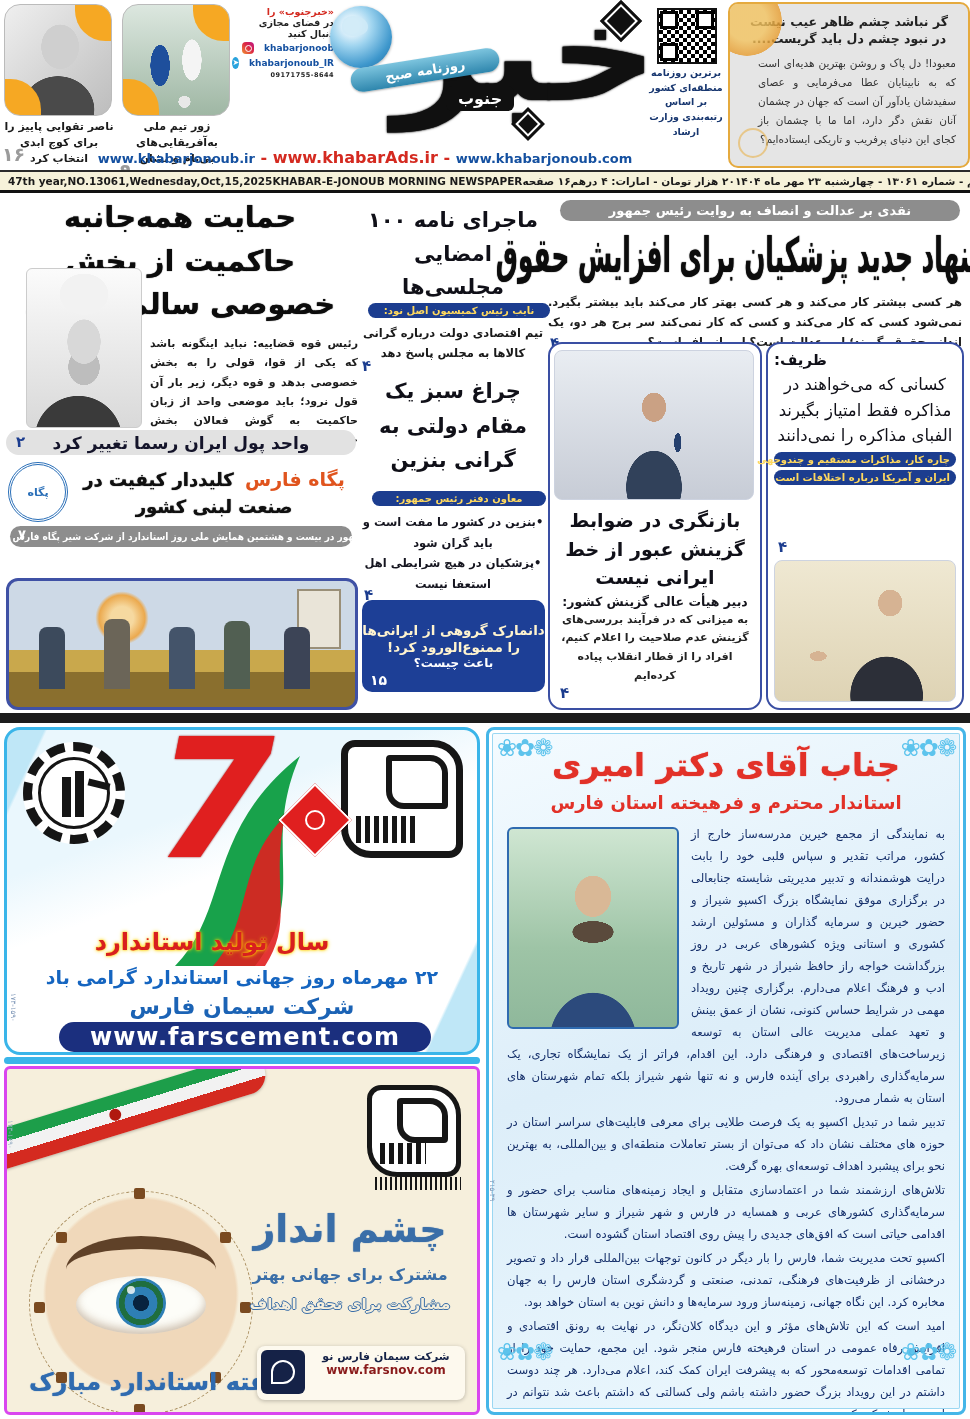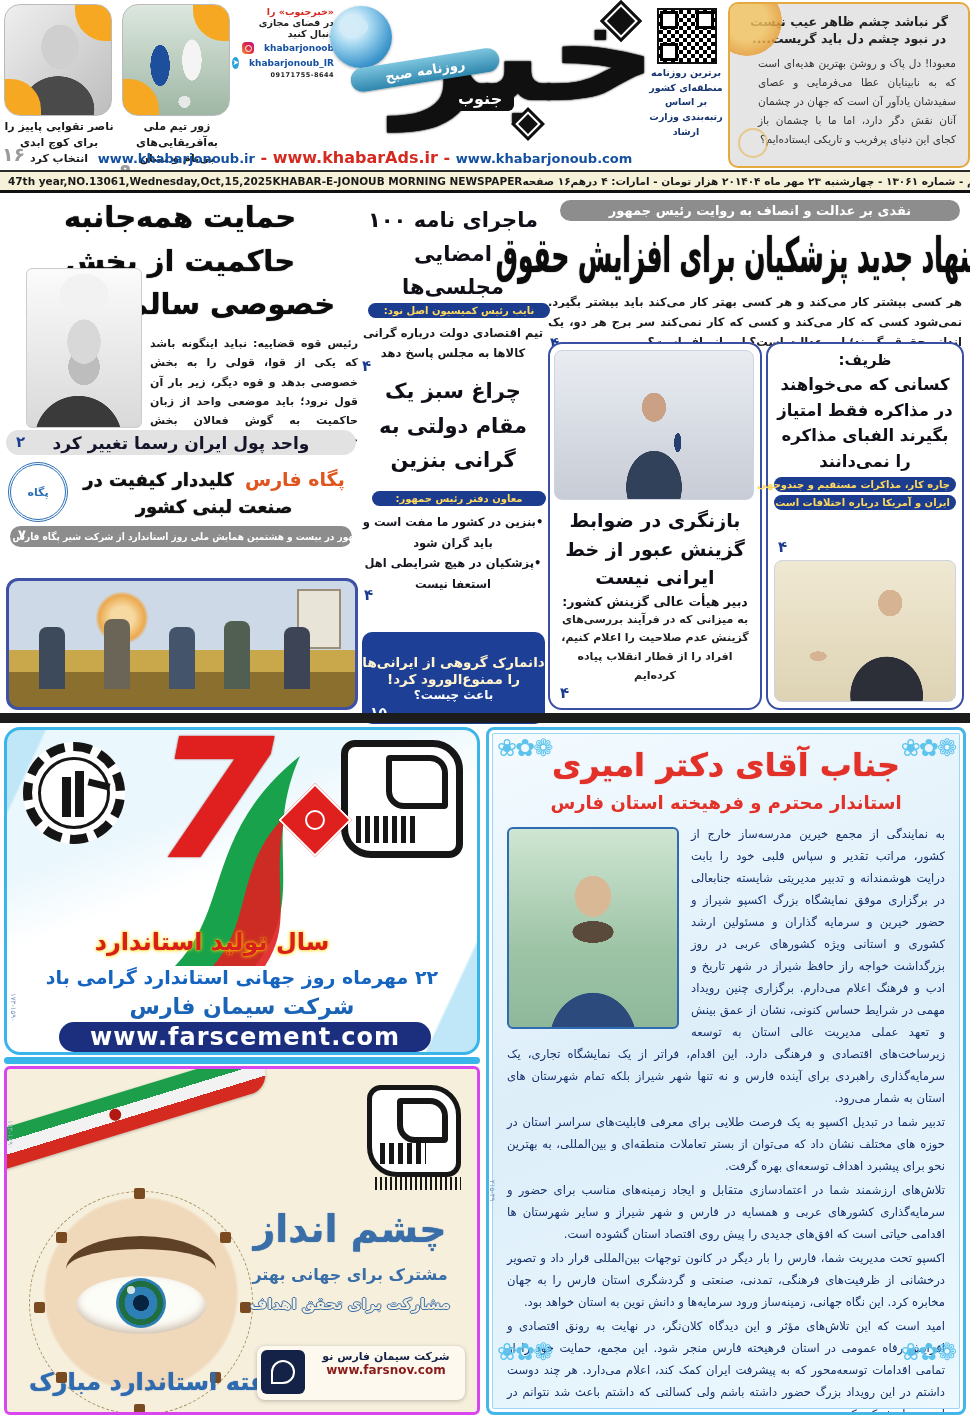--- a/index.html
+++ b/index.html
@@ -93,42 +93,42 @@
       background:radial-gradient(46px 60px at 50% 92%,#31415a 60%,transparent 61%),
                  radial-gradient(20px 24px at 50% 38%,#caa184 60%,transparent 61%),
                  radial-gradient(6px 16px at 62% 62%,#25406e 60%,transparent 61%),
                  linear-gradient(180deg,#e9edf2,#c7ccd6);}
   .gz h3{margin:6px 0 2px;font-size:19px;line-height:1.5;font-weight:900;text-align:center;color:#101018;}
   .gz .kik{font-size:12.5px;font-weight:bold;text-align:center;color:#14141c;margin:2px 0;}
   .gz .txt{font-size:11px;line-height:1.7;font-weight:bold;text-align:center;color:#222;}
   .gz .pg{position:absolute;left:10px;bottom:6px;}
 
   .zf{left:766px;top:342px;width:198px;height:368px;}
-  .zf .spk{font-size:15px;font-weight:900;text-align:center;color:#101018;margin-top:1px;}
-  .zf h3{margin:3px 0;font-size:16.5px;line-height:1.55;font-weight:700;text-align:center;color:#101018;}
+  .zf .spk{font-size:15px;font-weight:900;text-align:left;color:#101018;margin-top:1px;}
+  .zf h3{margin:3px 0;font-size:16.5px;line-height:1.55;font-weight:400;text-align:center;color:#101018;}
   .pill{background:#1c3d8f;border-radius:10px;color:#ffd95e;font-size:10px;font-weight:bold;text-align:center;
         padding:2px 6px;margin:3px auto;white-space:nowrap;}
   .zf .ph{position:absolute;left:6px;right:6px;bottom:6px;height:140px;border-radius:8px;border:1px solid #cdd3e0;
       background:radial-gradient(60px 64px at 62% 96%,#2c2f38 60%,transparent 61%),
                  radial-gradient(20px 22px at 64% 30%,#d6b393 60%,transparent 61%),
                  radial-gradient(14px 8px at 24% 68%,#d6b393 60%,transparent 61%),
                  linear-gradient(180deg,#efe8d2,#ded3b4);}
   .zf .pg{position:absolute;left:10px;bottom:152px;}
 
   
   .m1h{left:362px;top:204px;width:182px;font-size:21px;line-height:1.6;font-weight:900;text-align:center;color:#101018;}
   .m1p{left:368px;top:300px;width:170px;}
   .m1t{left:362px;top:324px;width:182px;font-size:11.5px;line-height:1.7;font-weight:bold;text-align:center;color:#1a1a1a;}
   .m1pg{position:absolute;left:0px;bottom:-16px;}
   .m2h{left:362px;top:374px;width:182px;font-size:21px;line-height:1.65;font-weight:900;text-align:center;color:#101018;}
   .m2p{left:372px;top:488px;width:162px;}
   .m2t{left:362px;top:512px;width:182px;font-size:11.5px;line-height:1.8;font-weight:bold;text-align:center;color:#15151f;}
   .m2pg{position:absolute;left:2px;bottom:-14px;}
   .dkbox{left:362px;top:600px;width:183px;height:92px;background:#1d3f96;border-radius:10px;color:#fff;
-         display:flex;flex-direction:column;align-items:center;justify-content:center;gap:1px;margin-top:32px;}
+         display:flex;flex-direction:column;align-items:center;justify-content:center;gap:1px;}
   .dkbox .l1,.dkbox .l2{font-size:13.5px;font-weight:900;color:#fff4cf;}
   .dkbox .l3{font-size:12px;font-weight:900;color:#fff;}
   .dkbox .pg{position:absolute;left:8px;bottom:4px;color:#fff;font-size:14px;font-weight:bold;}
 
   
   .ejh{left:4px;top:196px;width:352px;font-size:29px;line-height:1.5;font-weight:900;text-align:center;color:#0c0c0c;text-shadow:0 0 1px #0c0c0c;}
   .ejph{left:26px;top:268px;width:114px;height:158px;border-radius:6px;
         background:radial-gradient(40px 34px at 50% 16%,#f2f2f2 60%,transparent 61%),
                    radial-gradient(30px 40px at 50% 46%,#d8d8d8 55%,transparent 56%),
                    radial-gradient(26px 30px at 50% 62%,#bdbdbd 60%,transparent 61%),

